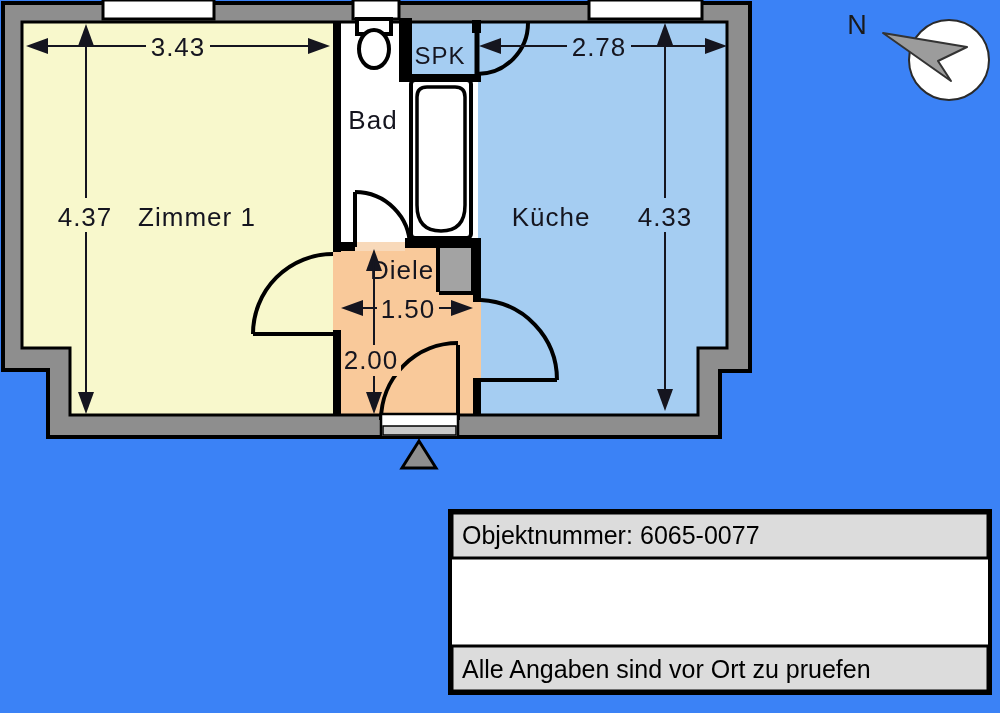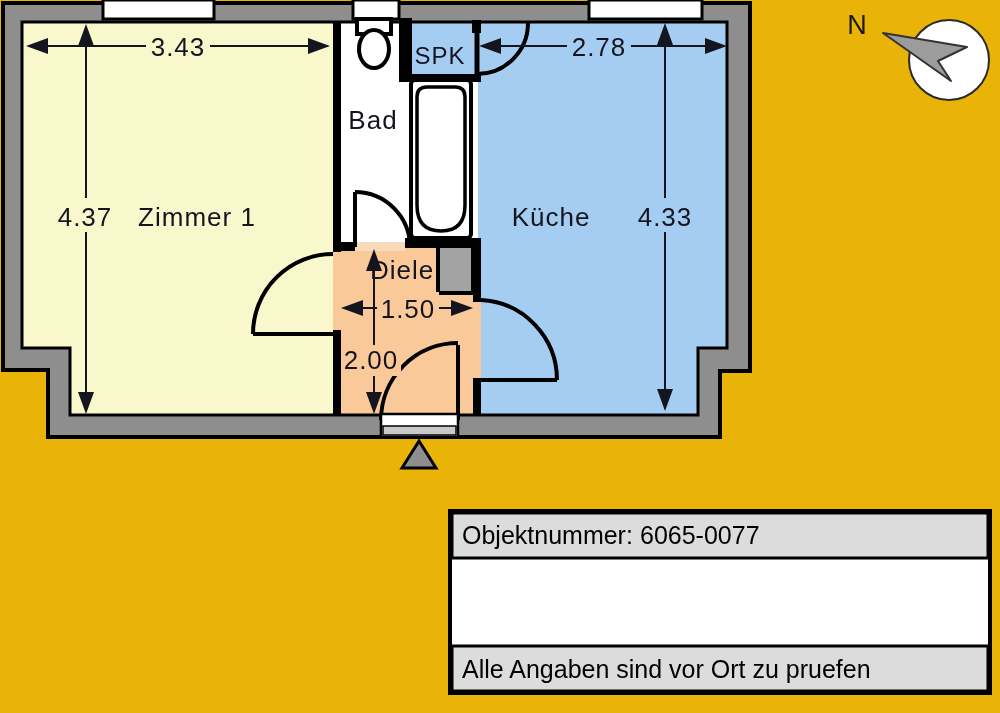--- a/index.html
+++ b/index.html
@@ -1,16 +1,16 @@
 <!DOCTYPE html>
 <html><head>
 <meta charset="utf-8">
 <style>
   html,body{margin:0;padding:0;background:#ffffff;}
-  .page{position:relative;width:1000px;height:713px;background:#eab308;overflow:hidden;}
+  .page{position:relative;width:1000px;height:713px;background:#3b82f6;overflow:hidden;}
   svg{display:block;}
   text{font-family:"Liberation Sans","DejaVu Sans",sans-serif;}
   .room-label{font-size:26px;letter-spacing:1px;fill:#15151f;}
   .dim-label{font-size:26px;letter-spacing:1px;fill:#15151f;}
   .spk-label{font-size:24px;letter-spacing:1px;fill:#15151f;}
   .n-label{font-size:27px;fill:#1a1a1a;}
   .infobox-text{font-size:25px;fill:#000;}
 </style>
 </head>
 <body>

